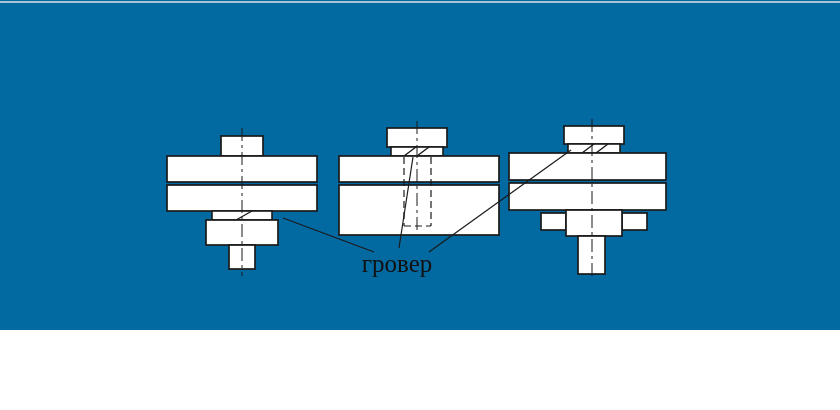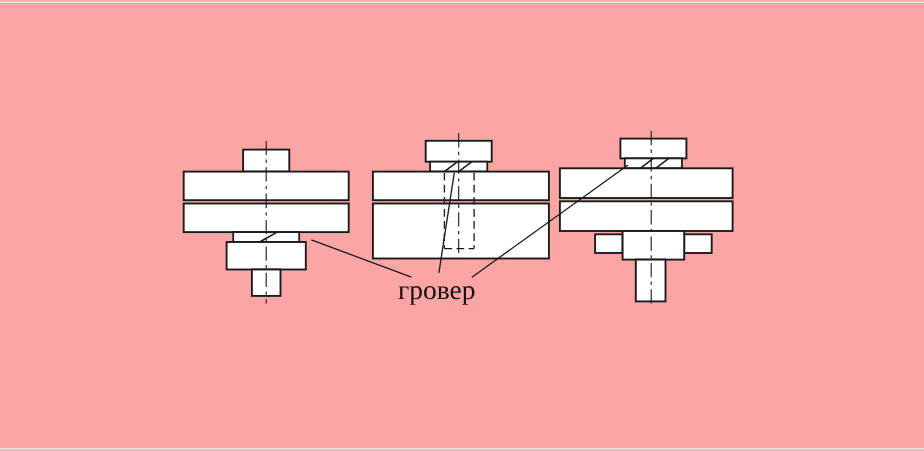--- a/index.html
+++ b/index.html
@@ -3,22 +3,22 @@
 <meta charset="utf-8">
 <style>
   html, body {
     margin: 0;
     padding: 0;
     background: #ffffff;
   }
   .canvas {
     position: relative;
     width: 840px;
-    height: 410px;
-    background: #fca5a5;
+    height: 330px;
+    background: #0369a1;
     overflow: hidden;
   }
   svg { display: block; }
 
   .outline {
     fill: #ffffff;
     stroke: #1a1a1a;
     stroke-width: 1.7;
   }
   .thin {

